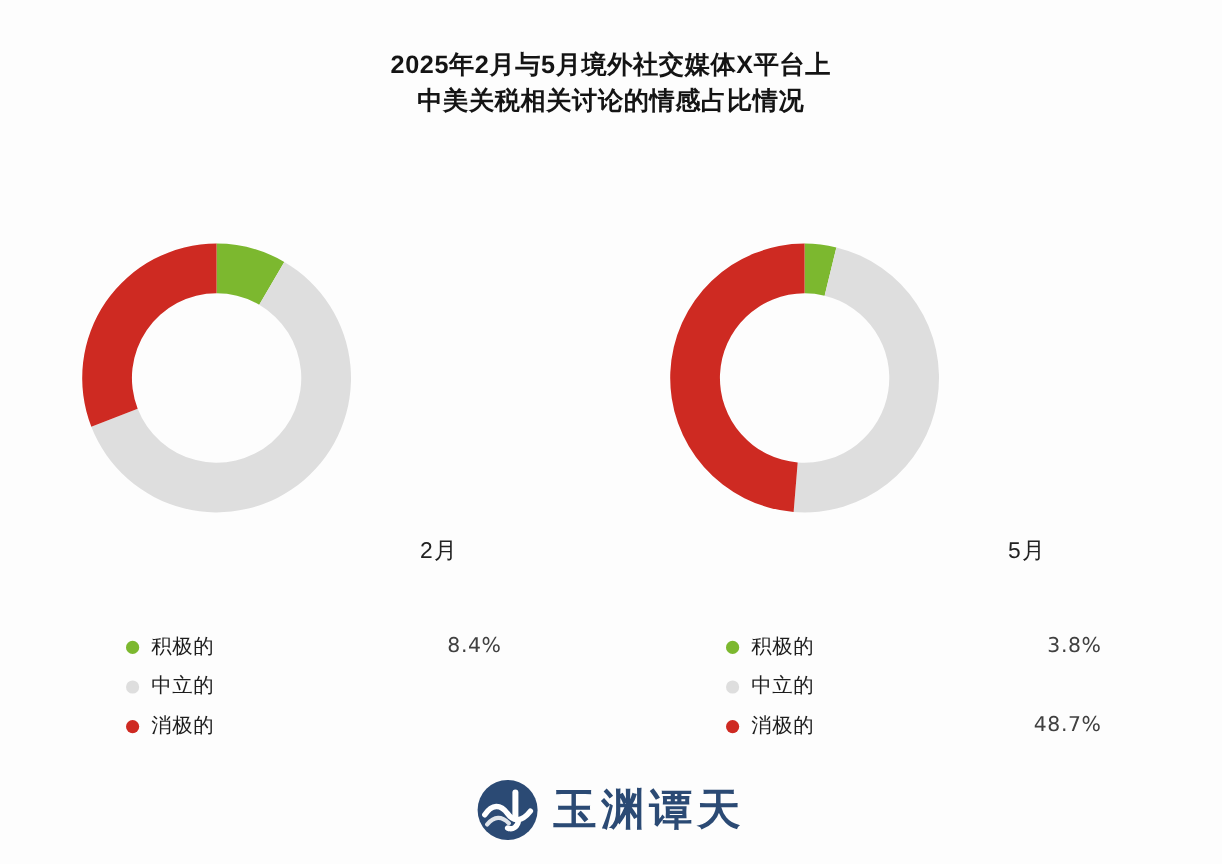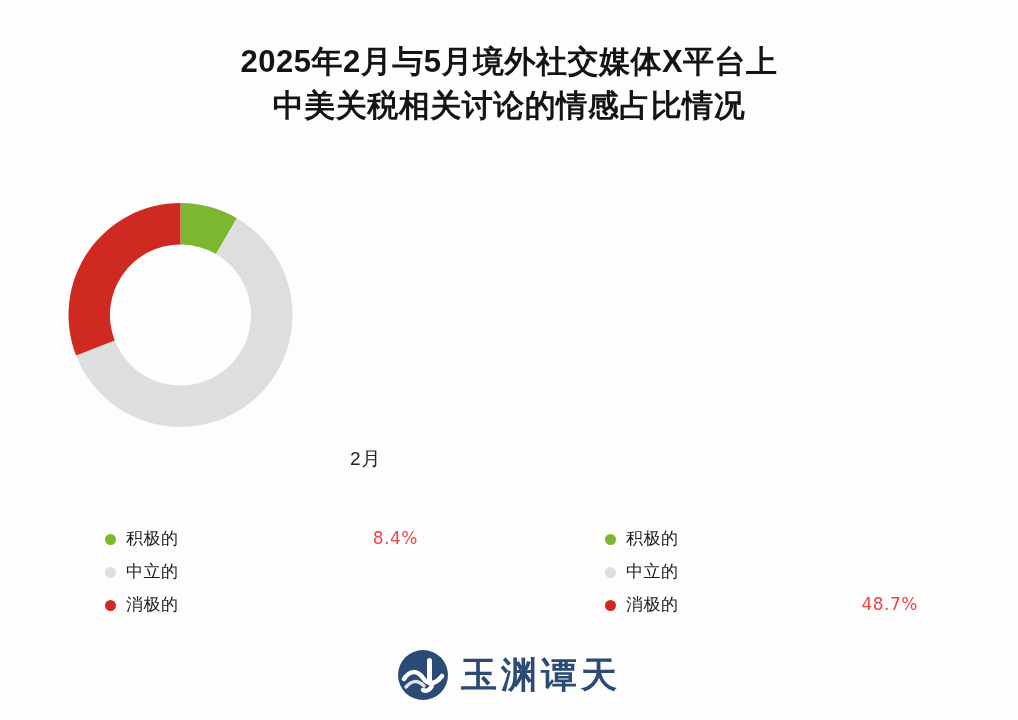--- a/index.html
+++ b/index.html
@@ -16,21 +16,21 @@
     color: #1a1a1a;
   }
 
   
   .chart-title {
     position: absolute;
     top: 40px;
     left: 0;
     width: 1018px;
     text-align: center;
-    font-size: 31px;
+    font-size: 21px;
     font-weight: bold;
     line-height: 1.42;
     letter-spacing: 0.5px;
     color: #141414;
   }
   .chart-title .line {
     display: block;
   }
 
   
@@ -110,21 +110,21 @@
     color: #1d1d1d;
     letter-spacing: 0.5px;
   }
   .legend-value {
     position: absolute;
     left: 200px;
     top: 0;
     width: 118px;
     text-align: right;
     font-size: 17px;
-    color: #ef4444;
+    color: #404040;
     font-family: "DejaVu Sans", "Liberation Sans", sans-serif;
     letter-spacing: 0.5px;
   }
 
   
   .watermark {
     position: absolute;
     left: 0;
     bottom: 10px;
     width: 1018px;
@@ -163,20 +163,32 @@
         <g id="donut-0">
             <path d="M 112.5 43 A 112 112 0 0 1 168.90579858320524 58.240577274402455 L 148.0356531074193 94.04156368287354 A 70.56 70.56 0 0 0 112.5 84.44 Z" fill="#7CB82F"></path>
             <path d="M 168.90579858320524 58.240577274402455 A 112 112 0 1 1 8.108035404680379 195.57484107090914 L 46.73306230494863 180.56214987467274 A 70.56 70.56 0 1 0 148.0356531074193 94.04156368287354 Z" fill="#DEDEDE"></path>
             <path d="M 8.108035404680379 195.57484107090914 A 112 112 0 0 1 112.49999999999999 43 L 112.49999999999999 84.44 A 70.56 70.56 0 0 0 46.73306230494863 180.56214987467274 Z" fill="#CE2A22"></path>
           </g>
       </svg>
     </div>
     <div class="donut-caption">2月</div>
   </div>
 
+  <div class="panel panel-right">
+    <div class="donut-wrap">
+      <svg class="donut-svg" viewBox="0 0 225 310">
+        <g id="donut-1">
+            <path d="M 112.5 43 A 112 112 0 0 1 138.98788766665717 46.17724591355653 L 129.18736922999403 86.4416649255406 A 70.56 70.56 0 0 0 112.5 84.44 Z" fill="#7CB82F"></path>
+            <path d="M 138.98788766665717 46.17724591355653 A 112 112 0 0 1 103.36185150436636 266.6265839398113 L 106.7429664477508 225.32474788208117 A 70.56 70.56 0 0 0 129.18736922999403 86.4416649255406 Z" fill="#DEDEDE"></path>
+            <path d="M 103.36185150436636 266.6265839398113 A 112 112 0 0 1 112.49999999999999 43 L 112.49999999999999 84.44 A 70.56 70.56 0 0 0 106.7429664477508 225.32474788208117 Z" fill="#CE2A22"></path>
+          </g>
+      </svg>
+    </div>
+    <div class="donut-caption">5月</div>
+  </div>
 
 </div>
 
 <div class="legends">
 
   <div class="legend legend-left">
     <div class="legend-row">
       <span class="legend-dot" style="background:#7CB82F"></span>
       <span class="legend-label">积极的</span>
       <span class="legend-value">8.4%</span>
@@ -188,20 +200,21 @@
     <div class="legend-row">
       <span class="legend-dot" style="background:#CE2A22"></span>
       <span class="legend-label">消极的</span>
     </div>
   </div>
 
   <div class="legend legend-right">
     <div class="legend-row">
       <span class="legend-dot" style="background:#7CB82F"></span>
       <span class="legend-label">积极的</span>
+      <span class="legend-value">3.8%</span>
     </div>
     <div class="legend-row">
       <span class="legend-dot" style="background:#DEDEDE"></span>
       <span class="legend-label">中立的</span>
     </div>
     <div class="legend-row">
       <span class="legend-dot" style="background:#CE2A22"></span>
       <span class="legend-label">消极的</span>
       <span class="legend-value">48.7%</span>
     </div>

